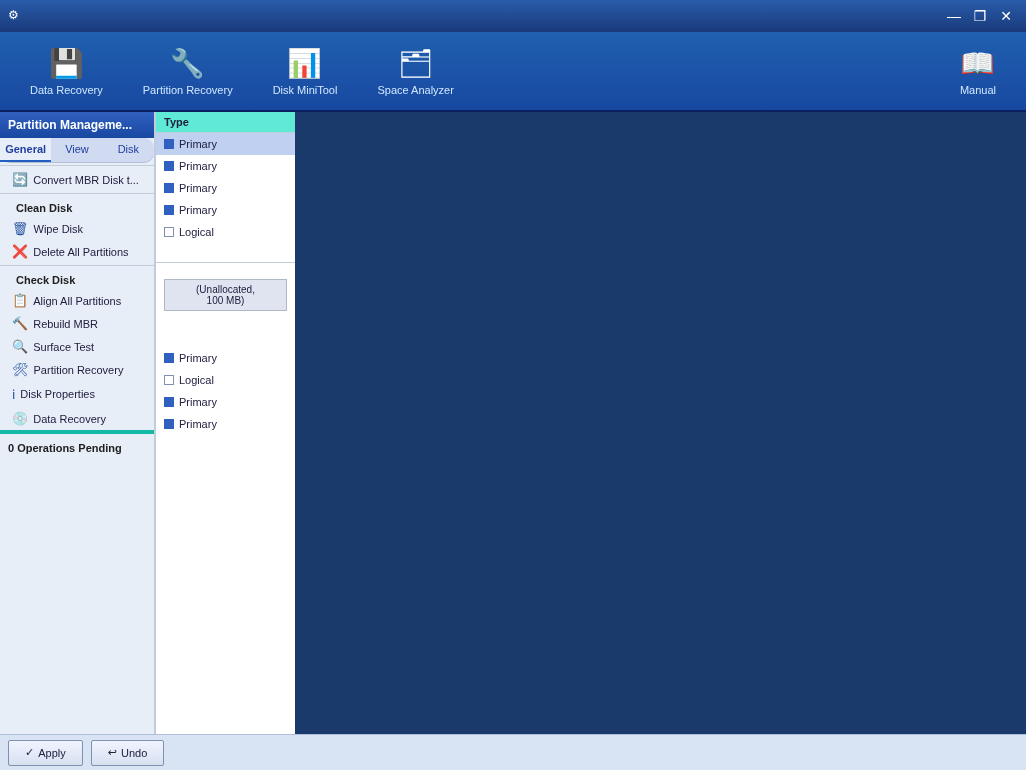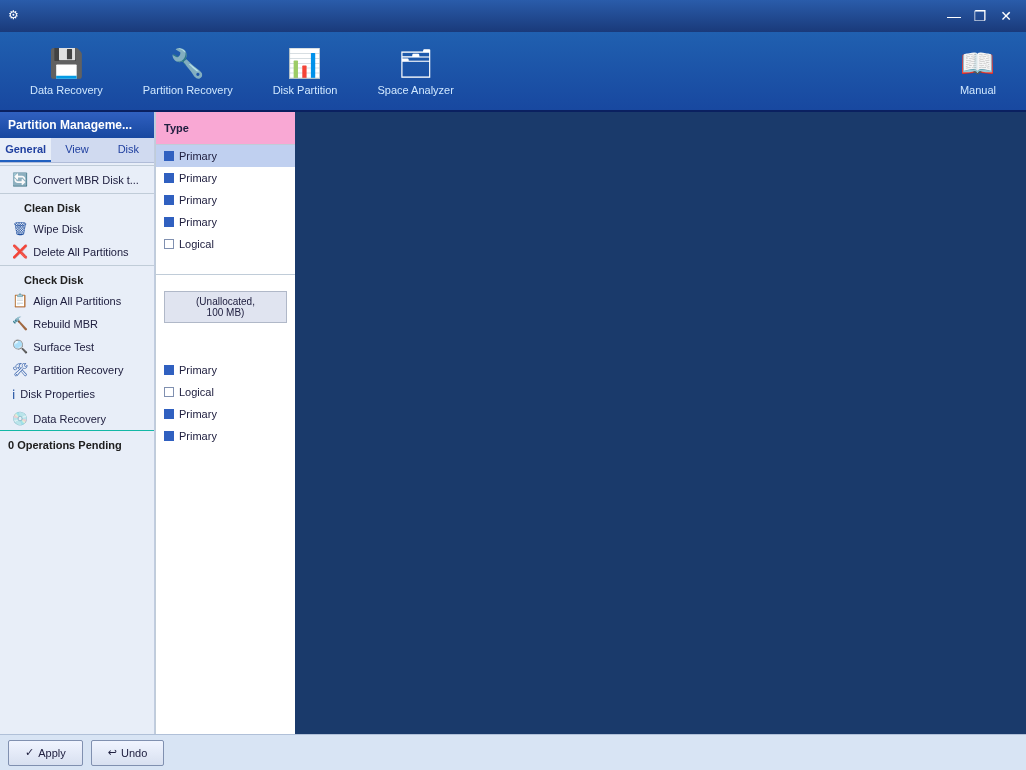--- a/index.html
+++ b/index.html
@@ -52,38 +52,38 @@
     
     .sidebar {
       width: 155px; background: #e8eef8; border-right: 1px solid #c0cce0;
       overflow-y: auto; flex-shrink: 0;
     }
     .sidebar-header {
       background: linear-gradient(180deg, #3060c0 0%, #1848a0 100%);
       color: white; font-weight: bold; font-size: 12px;
       padding: 6px 8px;
     }
-    .sidebar-tabs { display: flex; background: #d0daf0; border-bottom: 1px solid #b0bcd8; }
+    .sidebar-tabs { display: flex; background: #d0daf0; border-bottom: 1px solid #b0bcd8; border-radius: 10px; }
     .sidebar-tab {
       flex: 1; text-align: center; padding: 5px 4px; font-size: 11px;
       cursor: pointer; color: #2040a0;
     }
     .sidebar-tab.active { background: #e8eef8; border-bottom: 2px solid #2060c0; font-weight: bold; }
     .sidebar-section-title {
       font-size: 11px; font-weight: bold; color: #202020;
-      padding: 6px 8px 3px 24px;
+      padding: 6px 8px 3px 16px;
     }
     .sidebar-item {
       display: flex; align-items: center; gap: 5px;
       padding: 4px 8px 4px 12px; cursor: pointer; color: #202040; font-size: 11px;
     }
     .sidebar-item-icon { font-size: 13px; color: #2050a0; }
     .sidebar-pending {
       font-size: 11px; font-weight: bold; color: #202020;
-      padding: 8px 8px; border-top: 1px solid #14b8a6;
+      padding: 8px 8px; border-top: 4px solid #14b8a6;
     }
 
     
     .bottom-bar {
       height: 36px; background: #d8e4f4; border-top: 1px solid #b0c0d8;
       display: flex; align-items: center; padding: 0 8px; gap: 8px;
     }
     .bottom-btn {
       height: 26px; padding: 0 16px; border: 1px solid #8090b0;
       background: linear-gradient(180deg, #f0f4ff 0%, #d8e0f0 100%);
@@ -94,21 +94,21 @@
 
     
     .disk-panel { position: absolute; bottom: 0; left: 0; right: 0; background: #e0e8f4; border-top: 1px solid #b0c0d8; }
     .disk-row { display: flex; align-items: stretch; height: 56px; border-bottom: 1px solid #c0ccd8; }
 
     
     .type-panel {
       width: 140px; background: white; border-left: 1px solid #c0ccd8;
       flex-shrink: 0; overflow-y: auto;
     }
-    .type-header { background: #f9a8d4; padding: 10px 8px; font-size: 11px; font-weight: bold; color: #202040; border-bottom: 1px solid #c0ccd8; }
+    .type-header { background: #5eead4; padding: 4px 8px; font-size: 11px; font-weight: bold; color: #202040; border-bottom: 1px solid #c0ccd8; }
     .type-item { display: flex; align-items: center; gap: 5px; padding: 5px 8px; font-size: 11px; color: #202040; }
     .type-item.selected { background: #c0d0f0; }
     .type-dot-blue { width: 10px; height: 10px; background: #3060c0; display: inline-block; flex-shrink: 0; }
     .type-dot-white { width: 10px; height: 10px; background: white; border: 1px solid #8090b0; display: inline-block; flex-shrink: 0; }
 
     
     .content-with-panel { display: flex; height: 100%; }
     .content-main { flex: 1; position: relative; overflow: hidden; }
 
     .separator { height: 1px; background: #c0ccd8; margin: 2px 0; }
@@ -131,21 +131,21 @@
   <div class="toolbar-item">
     <span class="toolbar-icon">💾</span>
     <span class="toolbar-label">Data Recovery</span>
   </div>
   <div class="toolbar-item">
     <span class="toolbar-icon">🔧</span>
     <span class="toolbar-label">Partition Recovery</span>
   </div>
   <div class="toolbar-item">
     <span class="toolbar-icon">📊</span>
-    <span class="toolbar-label">Disk Partition</span>
+    <span class="toolbar-label">Disk MiniTool</span>
   </div>
   <div class="toolbar-item">
     <span class="toolbar-icon">🗂</span>
     <span class="toolbar-label">Space Analyzer</span>
   </div>
   <div class="toolbar-spacer"></div>
   <div class="toolbar-manual">
     <span class="toolbar-icon">📖</span>
     <span class="toolbar-label">Manual</span>
   </div>

